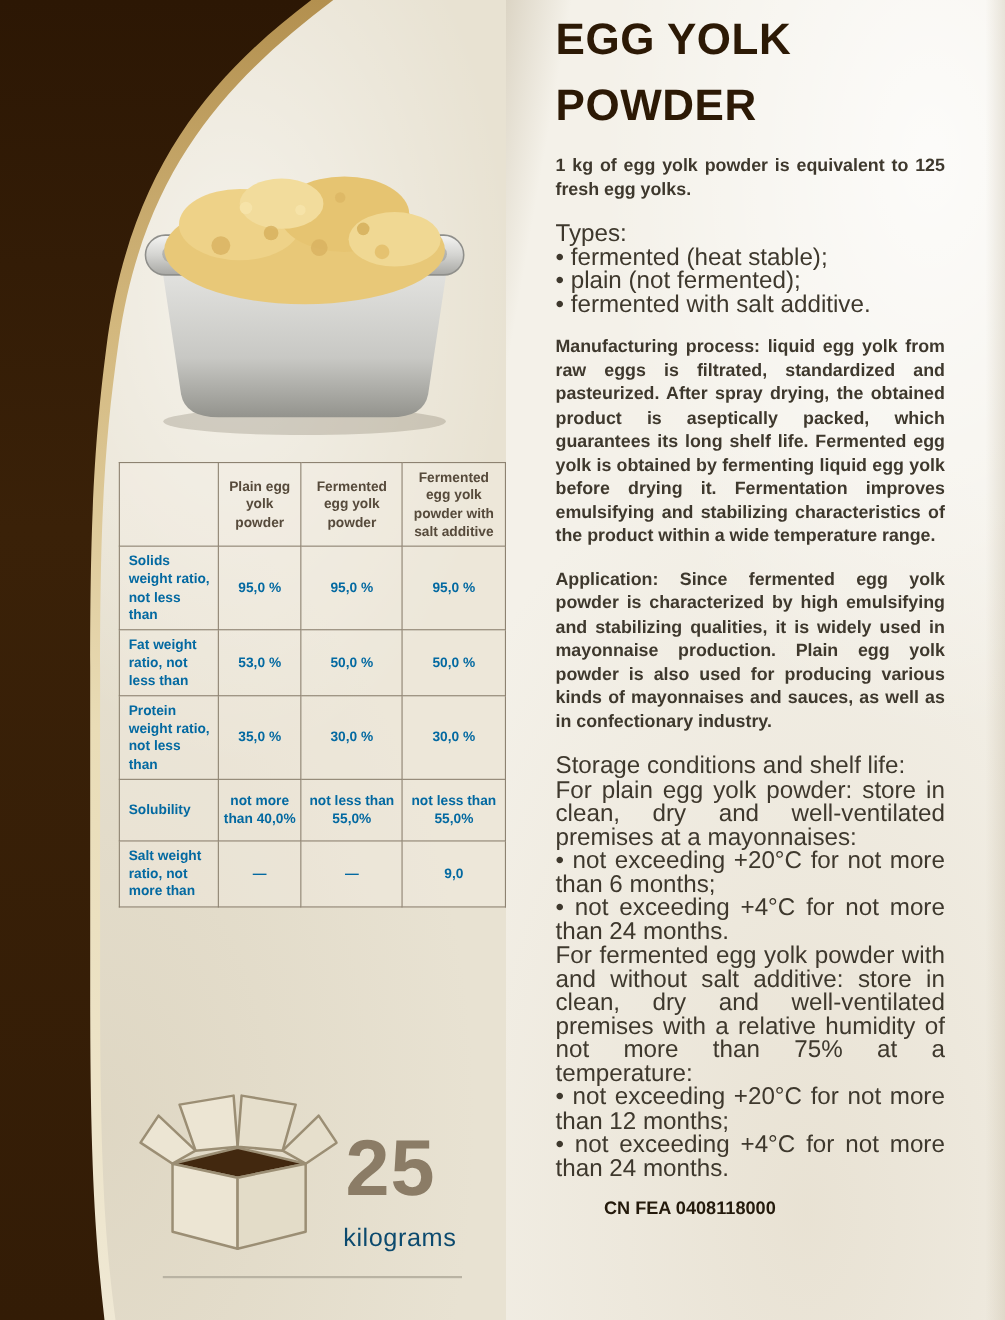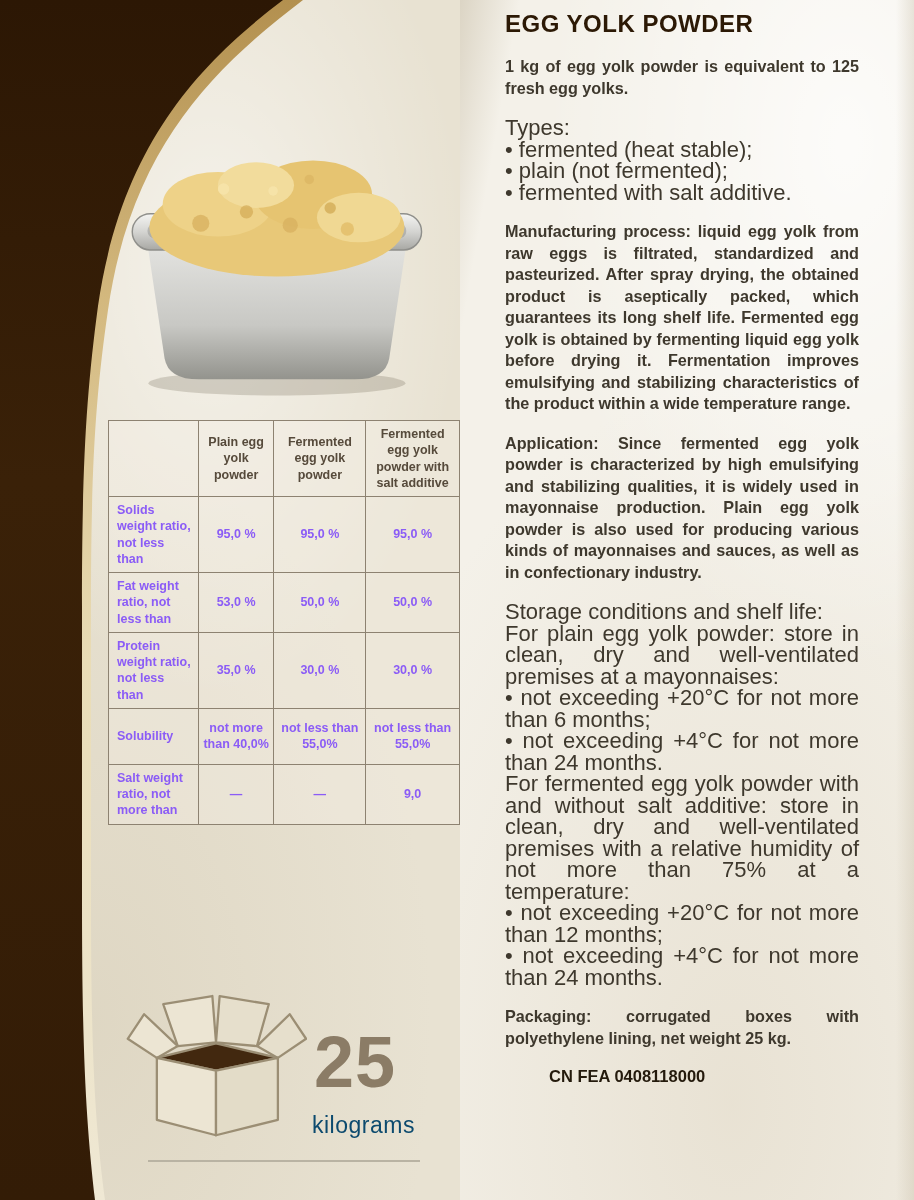--- a/index.html
+++ b/index.html
@@ -26,21 +26,21 @@
       radial-gradient(150% 100% at 60% 92%, rgba(221,211,190,0.5), rgba(255,255,255,0) 60%),
       #f4f1e9;
   }
   .curves { position:absolute; left:0; top:0; }
   
   .product { position:absolute; left:112px; top:130px; }
   
   .spec-table-wrap { position:absolute; left:108px; top:420px; }
   table.spec-table { border-collapse:collapse; width:352px; background:rgba(246,242,232,0.35); }
   table.spec-table th, table.spec-table td {
-    border:1px solid #8d8271; font-size:12.5px; font-weight:bold; color:#8b5cf6;
+    border:1px solid #8d8271; font-size:12.5px; font-weight:bold; color:#0369a1;
     text-align:center; vertical-align:middle; line-height:1.3; padding:5px 4px;
   }
   table.spec-table col.c0 { width:90px; }
   table.spec-table col.c1 { width:76px; }
   table.spec-table col.c2 { width:92px; }
   table.spec-table col.c3 { width:94px; }
   table.spec-table thead th { height:70px; color:#564a3b; }
   table.spec-table td.rowlabel { text-align:left; padding-left:8px; }
   tr.r0 td { height:70px; } tr.r1 td { height:58px; } tr.r2 td { height:72px; }
   tr.r3 td { height:56px; } tr.r4 td { height:56px; }
@@ -51,21 +51,21 @@
     color:#8b7c66; letter-spacing:1px; line-height:1;
   }
   .weight-unit {
     position:absolute; left:312px; top:1112px; font-size:23px; color:#0c4a6e;
     letter-spacing:0.5px;
   }
   .divider { position:absolute; left:148px; top:1160px; width:272px; height:2px; background:#b9b3a3; }
   
   .copy { position:absolute; left:505px; top:6px; width:354px; color:#3e382d; }
   .page-title {
-    font-size:24px; font-weight:bold; color:#2c1905; line-height:1.5;
+    font-size:40px; font-weight:bold; color:#2c1905; line-height:1.5;
     letter-spacing:0.5px; margin-bottom:14px;
   }
   .para { font-size:16.2px; line-height:21.5px; text-align:justify; margin-bottom:18px;font-weight:bold; }
   .block { margin-bottom:18px; }
   .bullet-line { font-size:22px; line-height:21.5px; text-align:justify; }
   .cn-code { font-size:16.5px; font-weight:bold; color:#241a0c; margin-left:44px; margin-top:8px; }
 </style>
 </head>
 <body>
 
@@ -211,18 +211,17 @@
     <div class="block">
       <div class="bullet-line">Storage conditions and shelf life:</div>
       <div class="bullet-line">For plain egg yolk powder: store in clean, dry and well-ventilated premises at a mayonnaises:</div>
       <div class="bullet-line">• not exceeding +20°C for not more than 6 months;</div>
       <div class="bullet-line">• not exceeding +4°C for not more than 24 months.</div>
       <div class="bullet-line">For fermented egg yolk powder with and without salt additive: store in clean, dry and well-ventilated premises with a relative humidity of not more than 75% at a temperature:</div>
       <div class="bullet-line">• not exceeding +20°C for not more than 12 months;</div>
       <div class="bullet-line">• not exceeding +4°C for not more than 24 months.</div>
     </div>
 
-    <p class="para">Packaging: corrugated boxes with polyethylene lining, net weight 25 kg.</p>
 
     <div class="cn-code">CN FEA 0408118000</div>
   </div>
 
 </div>
 
 </body></html>

